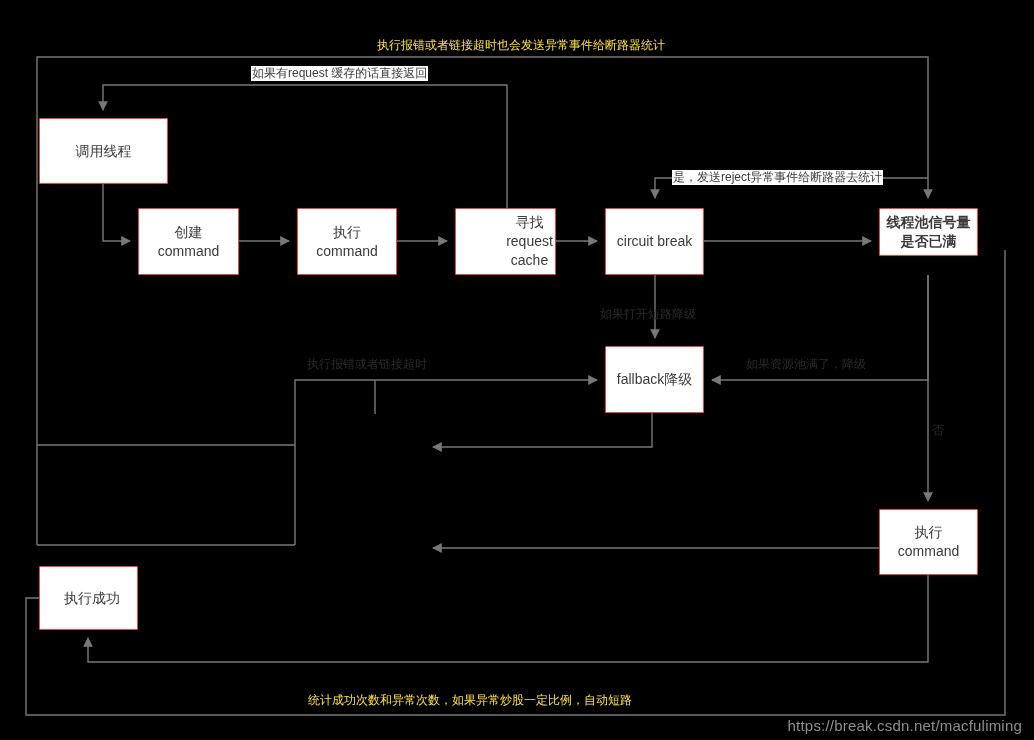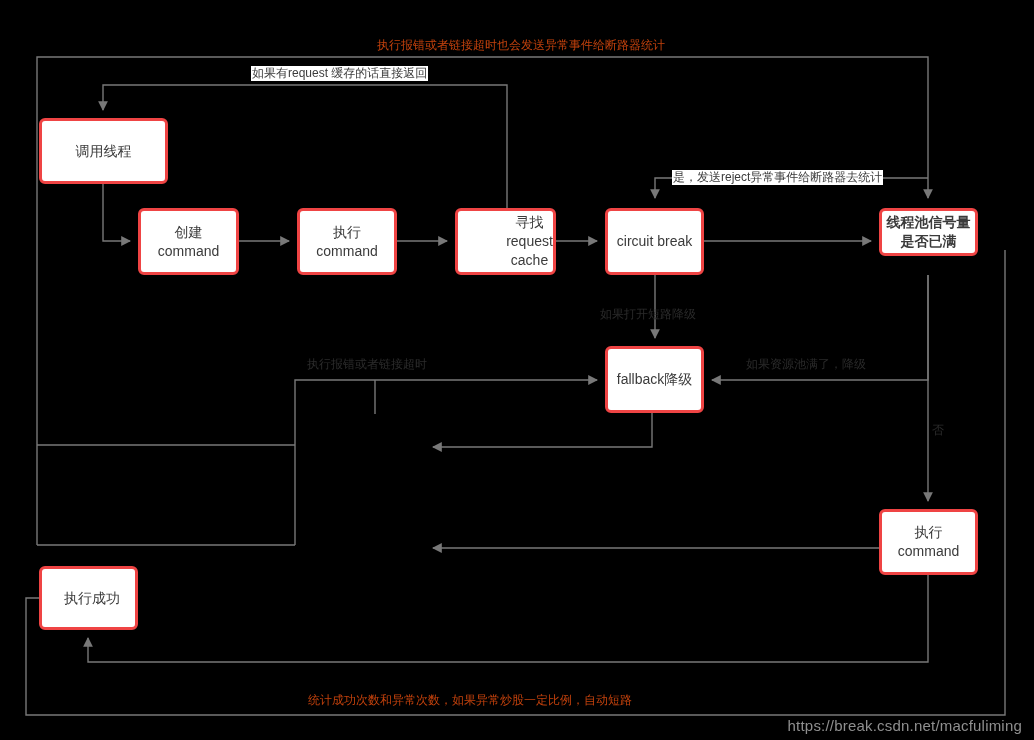--- a/index.html
+++ b/index.html
@@ -19,22 +19,22 @@
   }
   #svg-layer {
     position: absolute;
     left: 0; top: 0;
     width: 1034px;
     height: 740px;
   }
   .node {
     position: absolute;
     background: #ffffff;
-    border: 3px solid #ef4444;
-    border-radius: 6px;
+    border: 1px solid #ef4444;
+    border-radius: 1px;
     box-sizing: border-box;
     display: flex;
     align-items: center;
     justify-content: center;
     text-align: center;
     color: #3b3b3b;
     font-size: 14px;
     line-height: 19px;
     white-space: pre-line;
     z-index: 3;
@@ -46,21 +46,21 @@
     color: #2f2f2f;
     white-space: nowrap;
     z-index: 4;
   }
   .edge-label.hl {
     background: #ffffff;
     color: #3b3b3b;
     padding: 0 1px;
   }
   .edge-label.dim {
-    color: #c2410c;
+    color: #fde047;
     background: transparent;
   }
   .edge-label.dim2 {
     color: #2b2b2b;
     background: transparent;
   }
   .watermark {
     position: absolute;
     right: 12px;
     bottom: 6px;

